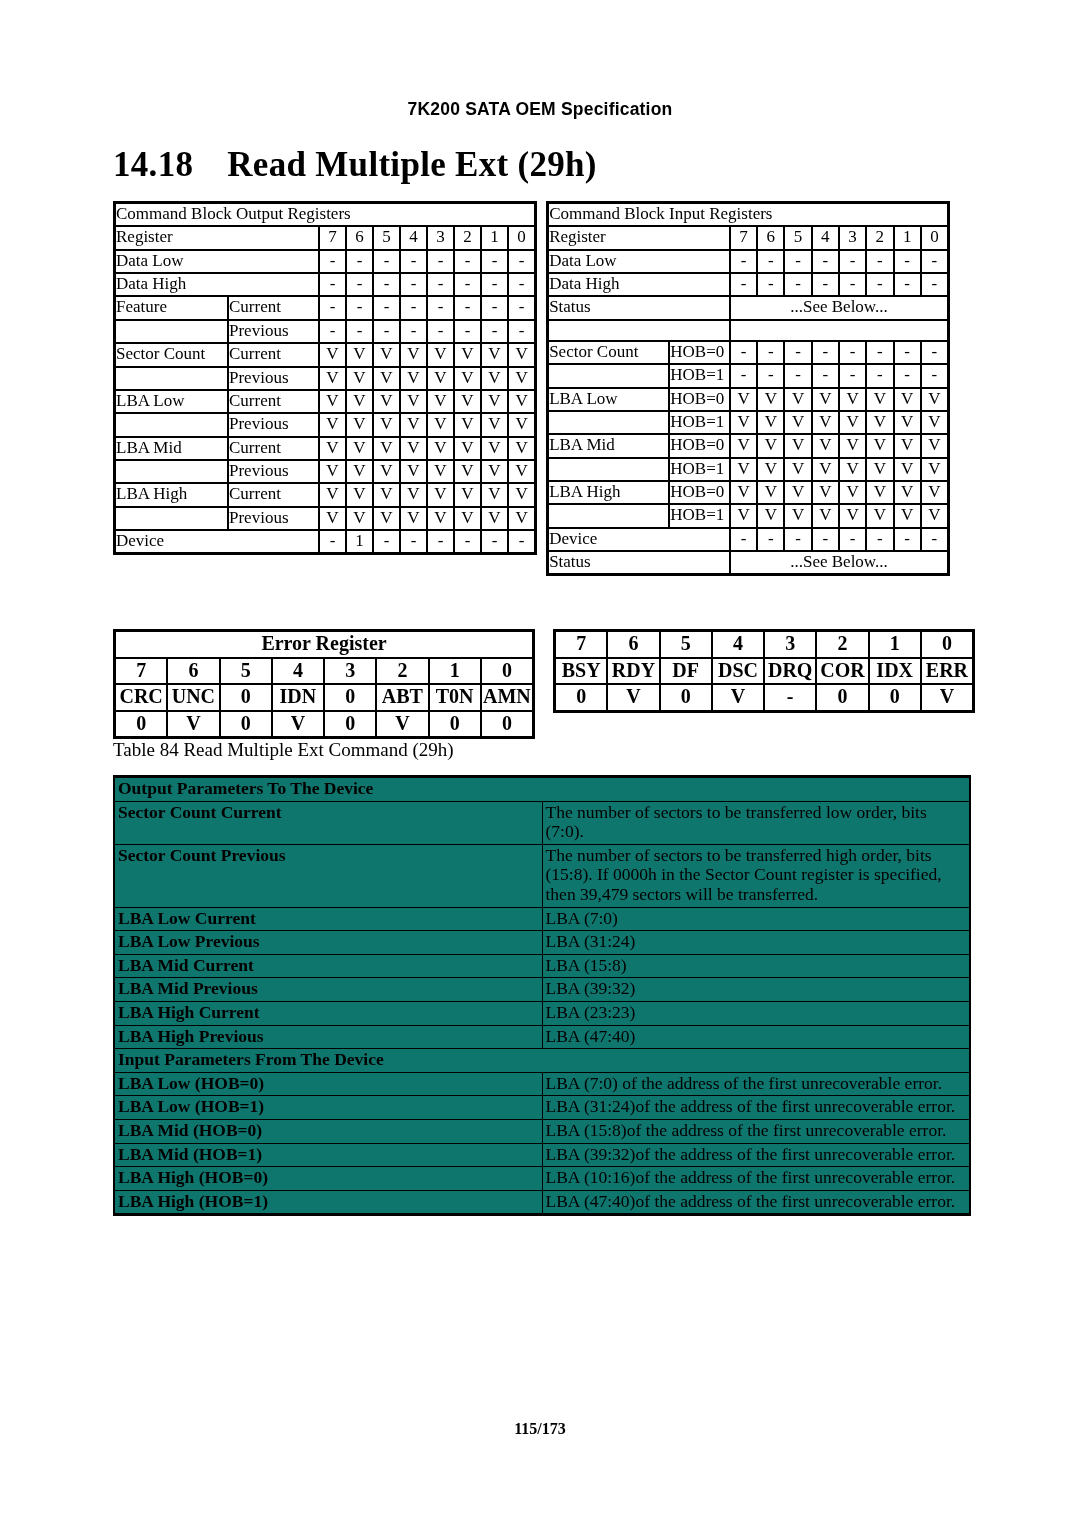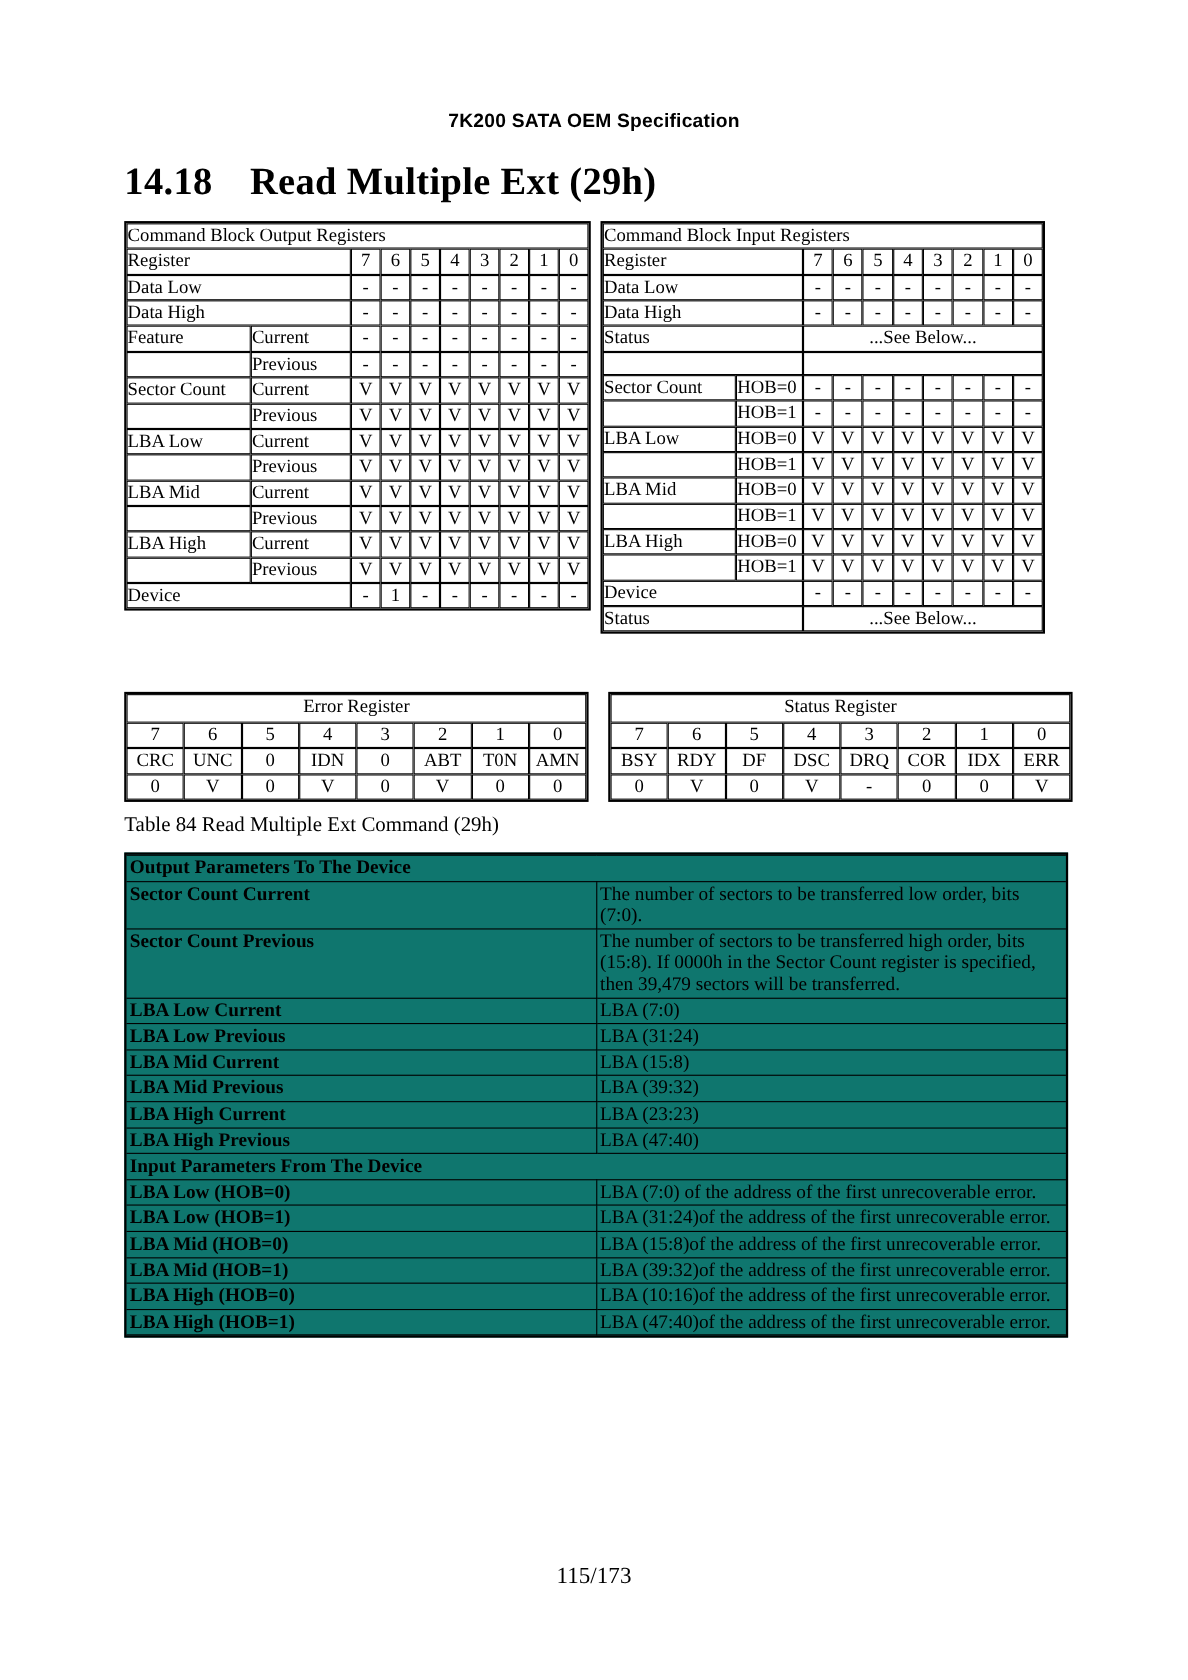--- a/index.html
+++ b/index.html
@@ -74,21 +74,21 @@
 
   
   .regblock {
     position: absolute;
     top: 201px;
     left: 113px;
     width: 854px;
     display: flex;
     align-items: flex-start;
   }
-  .panel { border: 2px solid #000; background: #a3a3a3; }
+  .panel { border: 2px solid #000; background: #a21caf; }
   .panel-gap { width: 9px; flex: 0 0 9px; }
 
   table.outer-tbl { width: 420px; }
   table.inner-tbl { width: 400px; }
 
   
   .ow-name { width: 113px; }
   .ow-sub  { width: 91px;  }
   .ow-bit  { width: 27px;  }
 
@@ -107,21 +107,21 @@
   
   .flagblock {
     position: absolute;
     top: 629px;
     left: 113px;
     width: 854px;
     display: flex;
     align-items: flex-start;
   }
   .flagblock .panel { border: 2px solid #000; }
-  .flagblock table { width: 418px; font-size: 17px; }
+  .flagblock table { width: 418px; font-size: 20px; font-weight: bold; }
   .flag-gap { width: 18px; flex: 0 0 18px; }
   .flagblock td {
     text-align: center;
     height: 25px;
     padding: 1px 0 2px 0;
   }
   .flagblock td.title { height: 26px; }
   .fw { width: 52.25px; }
 
   
@@ -171,21 +171,22 @@
   }
   table.params td.val.two-line { height: 44px; }
 
   
   .footer {
     position: absolute;
     top: 1420px;
     left: 0;
     width: 1080px;
     text-align: center;
-    font-size: 21px;
+    font-size: 16px;
+    font-weight: bold;
   }
 </style>
 </head>
 <body>
 
 <div class="page">
 
   <div class="running-header">7K200 SATA OEM Specification</div>
 
   <div class="section-title">
@@ -618,23 +619,20 @@
             <col class="fw">
             <col class="fw">
             <col class="fw">
           <col class="fw">
             <col class="fw">
             <col class="fw">
             <col class="fw">
         </colgroup>
         <tbody id="sts-body">
             <tr>
-              <td class="ctr title" colspan="8">Status Register</td>
-            </tr>
-            <tr>
               <td class="ctr">7</td>
               <td class="ctr">6</td>
               <td class="ctr">5</td>
               <td class="ctr">4</td>
               <td class="ctr">3</td>
               <td class="ctr">2</td>
               <td class="ctr">1</td>
               <td class="ctr">0</td>
             </tr>
             <tr>

